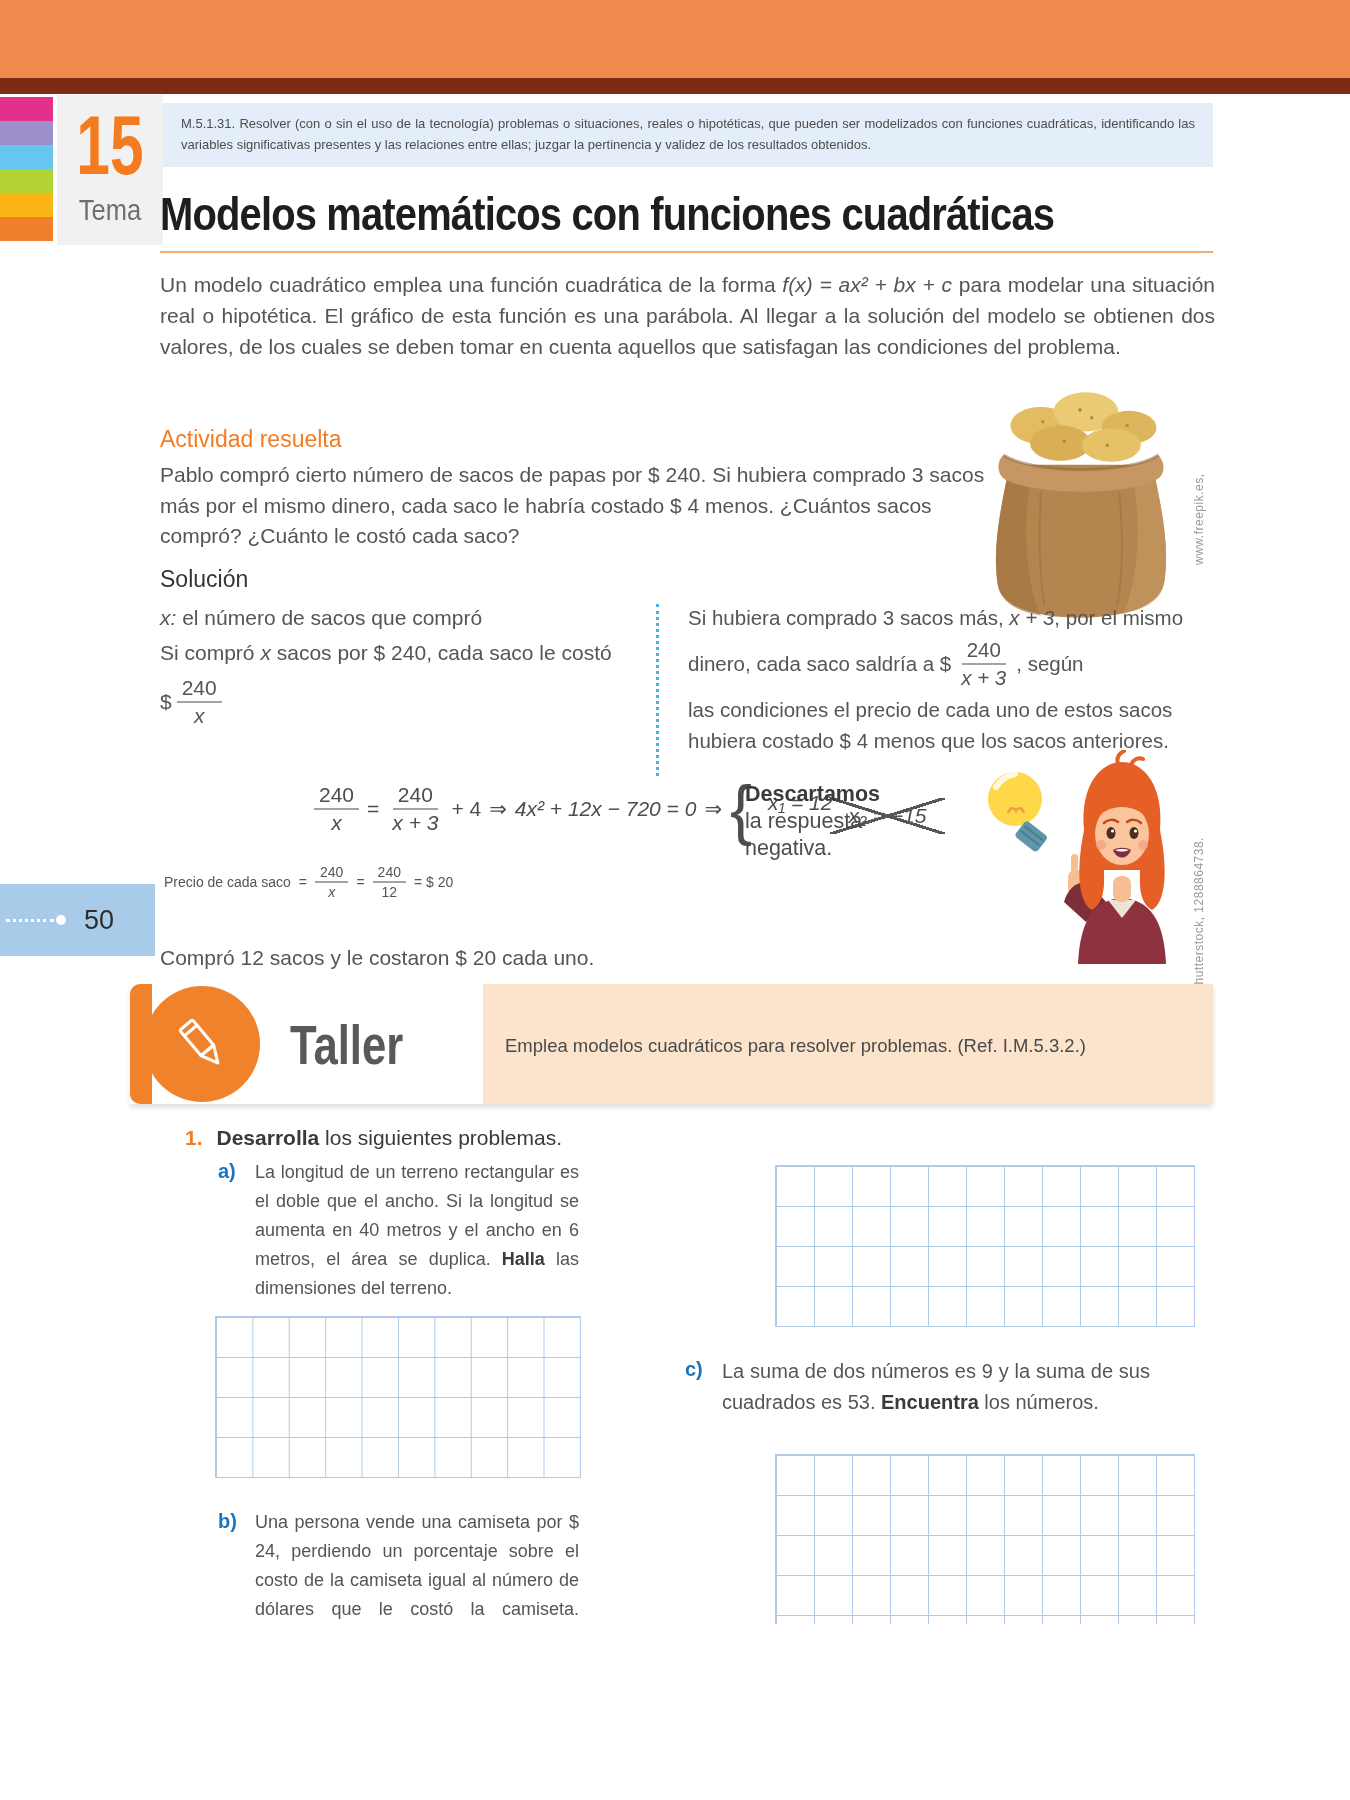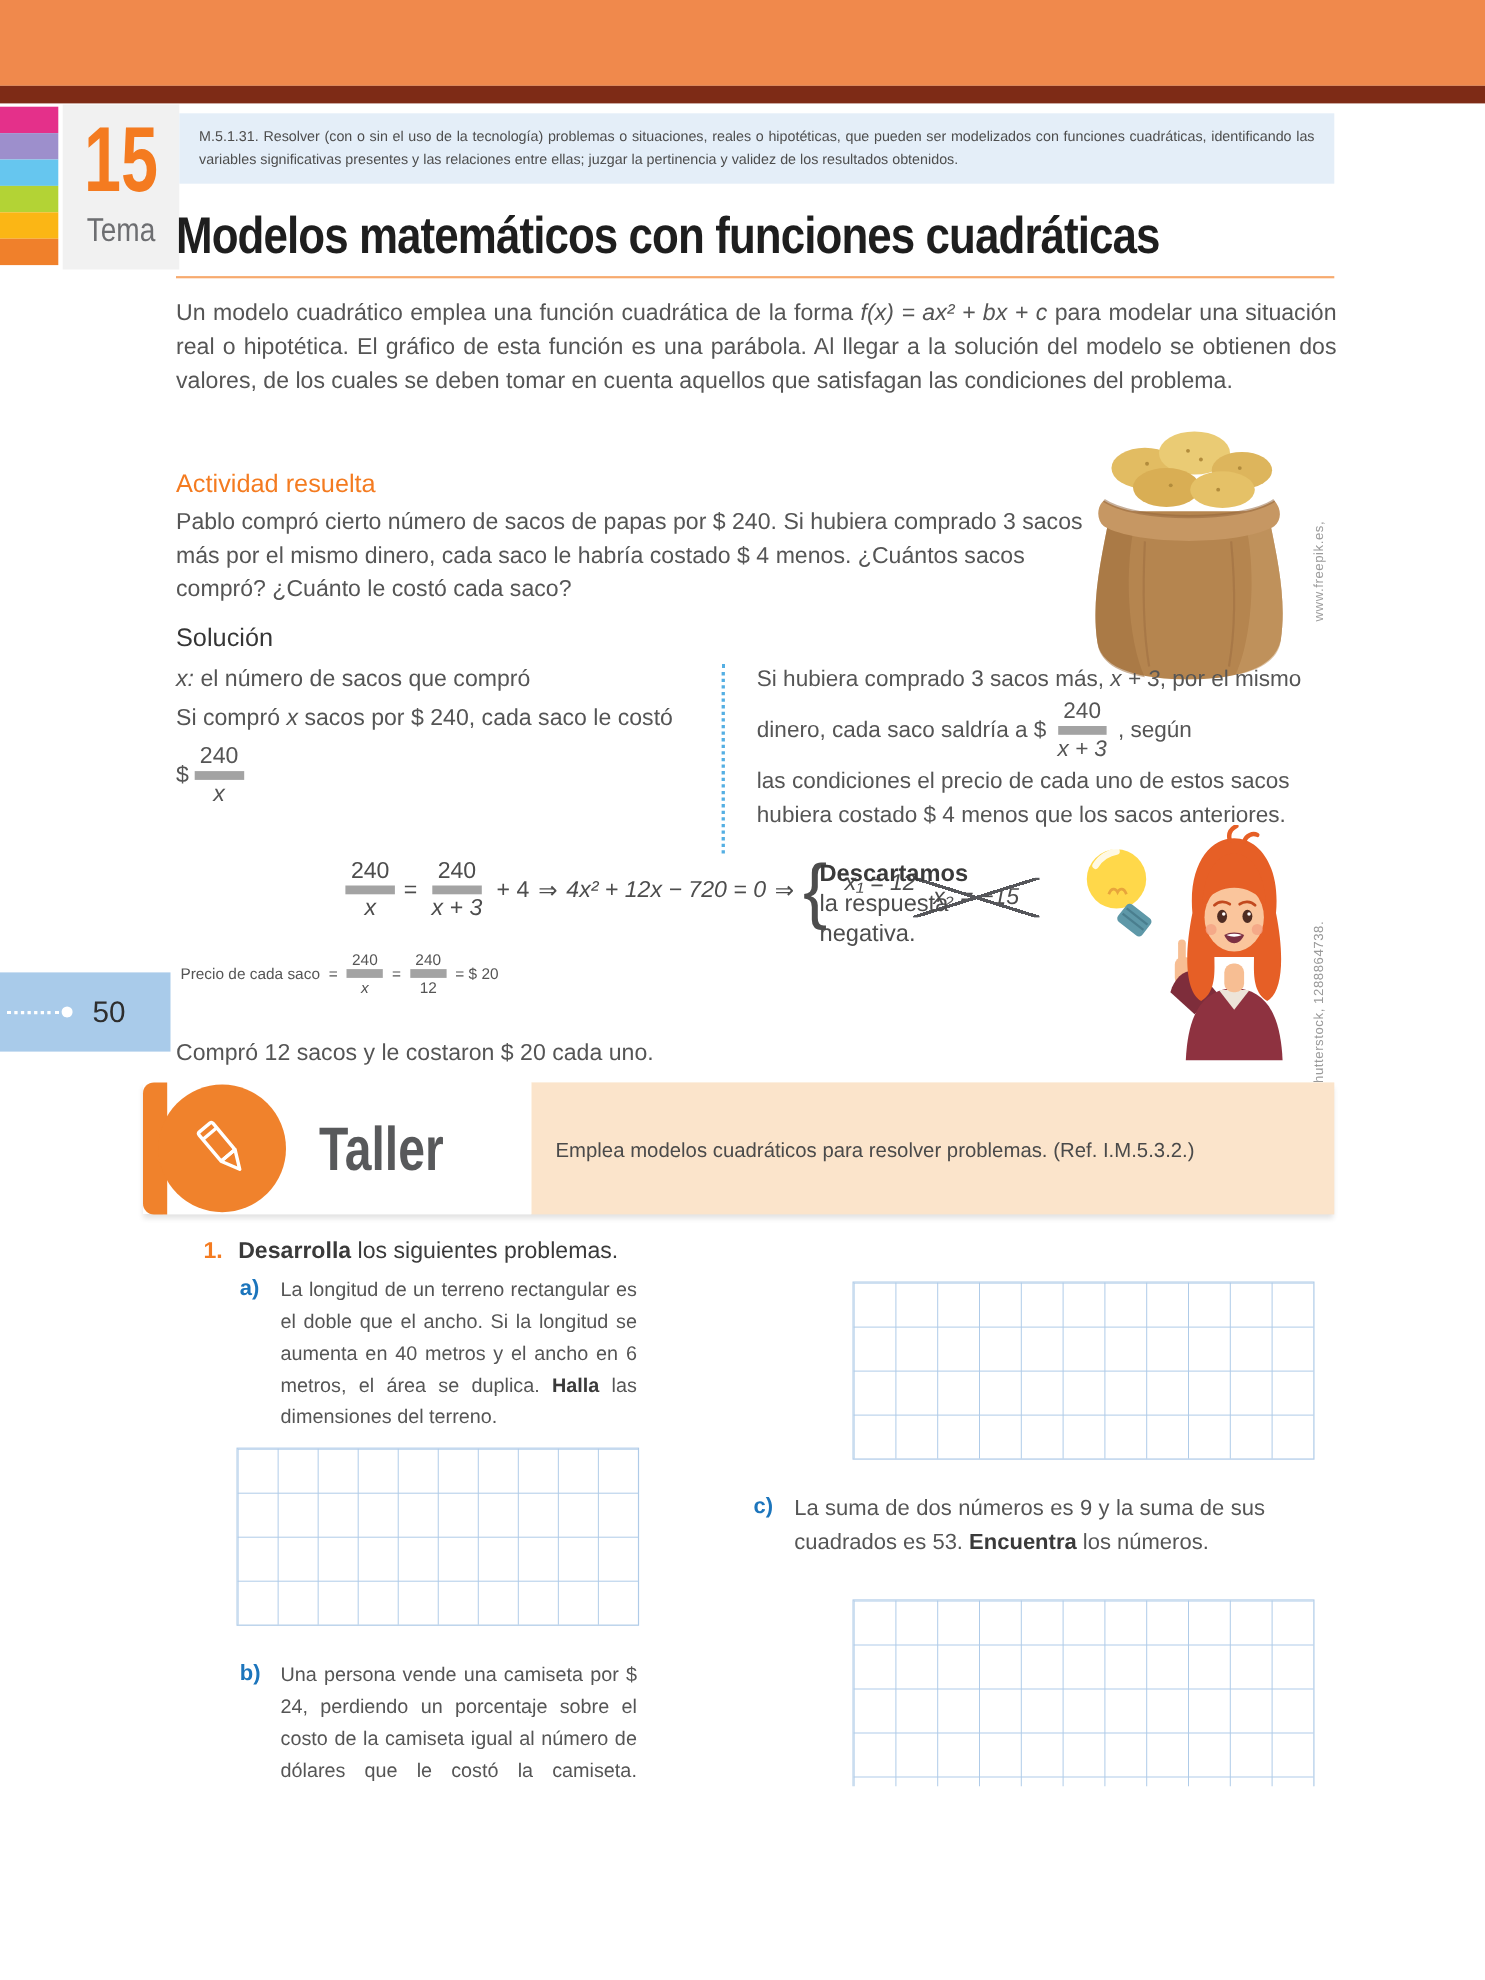--- a/index.html
+++ b/index.html
@@ -36,21 +36,21 @@
 
   
   .sol-left{left:160px;top:606px;width:486px;font-size:21px;color:#555;}
   .sol-left .line{margin-bottom:11px;white-space:nowrap;}
   .divider{left:656px;top:604px;height:172px;width:0;border-left:3px dotted #54AFE3;}
   .sol-right{left:688px;top:606px;width:530px;font-size:20.5px;color:#555;}
   .sol-right .line{margin-bottom:7px;white-space:nowrap;}
   .iv{font-style:italic;}
 
   .frac{display:inline-flex;flex-direction:column;align-items:center;vertical-align:middle;margin:0 5px;line-height:1.15;}
-  .frac .num{padding:0 5px 1px 5px;border-bottom:8px solid #a3a3a3;}
+  .frac .num{padding:0 5px 1px 5px;border-bottom:2px solid #a3a3a3;}
   .frac .den{padding:1px 5px 0 5px;}
   .fx{font-style:italic;}
   .flexrow{display:flex;align-items:center;}
 
   
   .equation-row{left:310px;top:776px;display:flex;align-items:center;font-size:21px;color:#4D4D4D;}
   .equation-row > span{margin:0 4px;}
   .brace{font-size:66px;font-weight:300;line-height:66px;color:#4D4D4D;margin:0 2px 0 8px;}
   .roots{display:flex;flex-direction:row;font-size:21px;}
   .roots .root{padding:2px 8px;}

